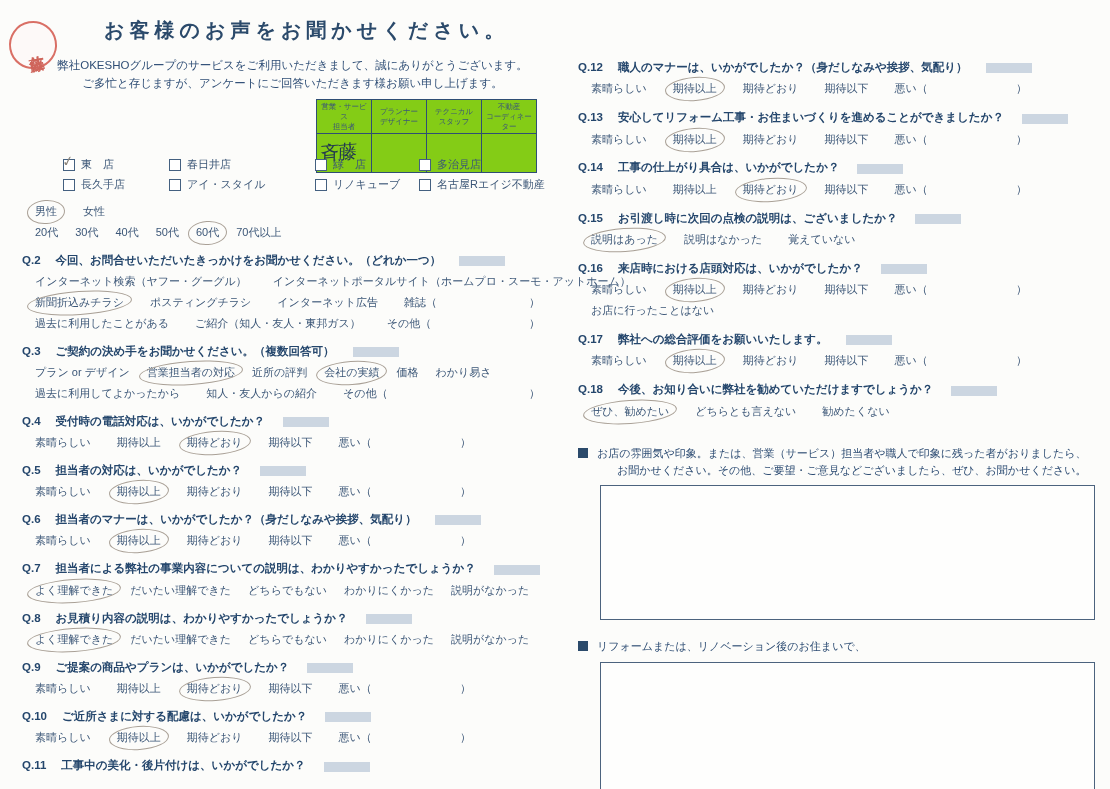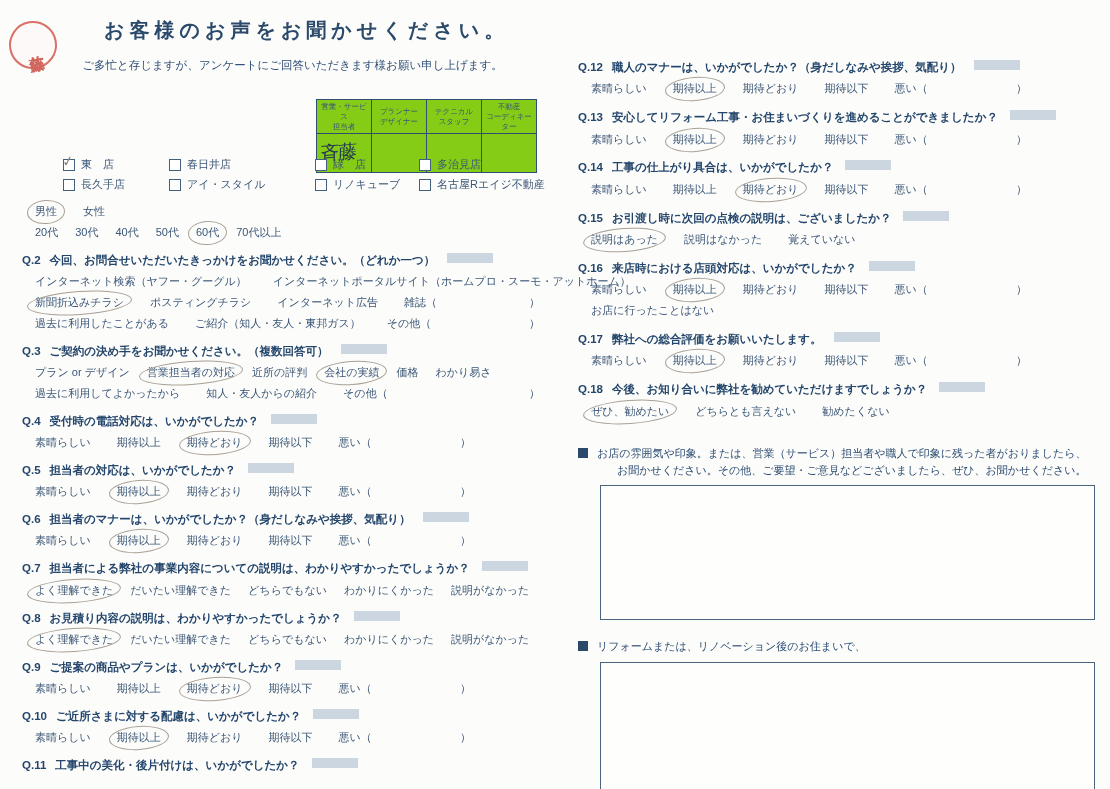--- a/index.html
+++ b/index.html
@@ -50,21 +50,21 @@
   .cbx .mark{
     position:absolute;left:-2px;top:-7px;color:#8b8379;font-size:14px;
     transform:rotate(-10deg);font-weight:bold;
   }
   
   .col-left{position:absolute;left:22px;top:197px;width:518px;}
   .col-right{position:absolute;left:578px;top:60px;width:527px;}
   .qblock{margin-bottom:13px;}
   .col-right .qblock{margin-bottom:14px;}
   .qhead{
-    display:flex;align-items:flex-start;gap:9px;
+    display:flex;align-items:flex-end;gap:15px;
     font-weight:bold;font-size:11.5px;color:#24466c;white-space:nowrap;line-height:1.25;
   }
   .qbar{width:46px;height:10px;background:#ccd6e1;flex:0 0 auto;margin-left:3px;margin-bottom:1px;}
   .orow{
     display:flex;align-items:center;gap:26px;
     padding-left:13px;margin-top:7px;font-size:11px;white-space:nowrap;line-height:1.35;
   }
   .orow+.orow{margin-top:6px;}
   .orow.rating{width:436px;}
   .orow.wide{gap:17px;text-align:right;}
@@ -86,20 +86,21 @@
   }
 </style>
 </head>
 <body>
 
 <div class="page">
 
   <div class="stamp">佐藤</div>
   <div class="title">お客様のお声をお聞かせください。</div>
   <div class="intro">
+    <div>弊社OKESHOグループのサービスをご利用いただきまして、誠にありがとうございます。</div>
     <div>ご多忙と存じますが、アンケートにご回答いただきます様お願い申し上げます。</div>
   </div>
 
   <table class="staff">
     <tbody>
         <tr>
       <th><span>営業・サービス</span><br><span>担当者</span></th>
       <th><span>プランナー</span><br><span>デザイナー</span></th>
       <th><span>テクニカル</span><br><span>スタッフ</span></th>
       <th><span>不動産</span><br><span>コーディネーター</span></th>

